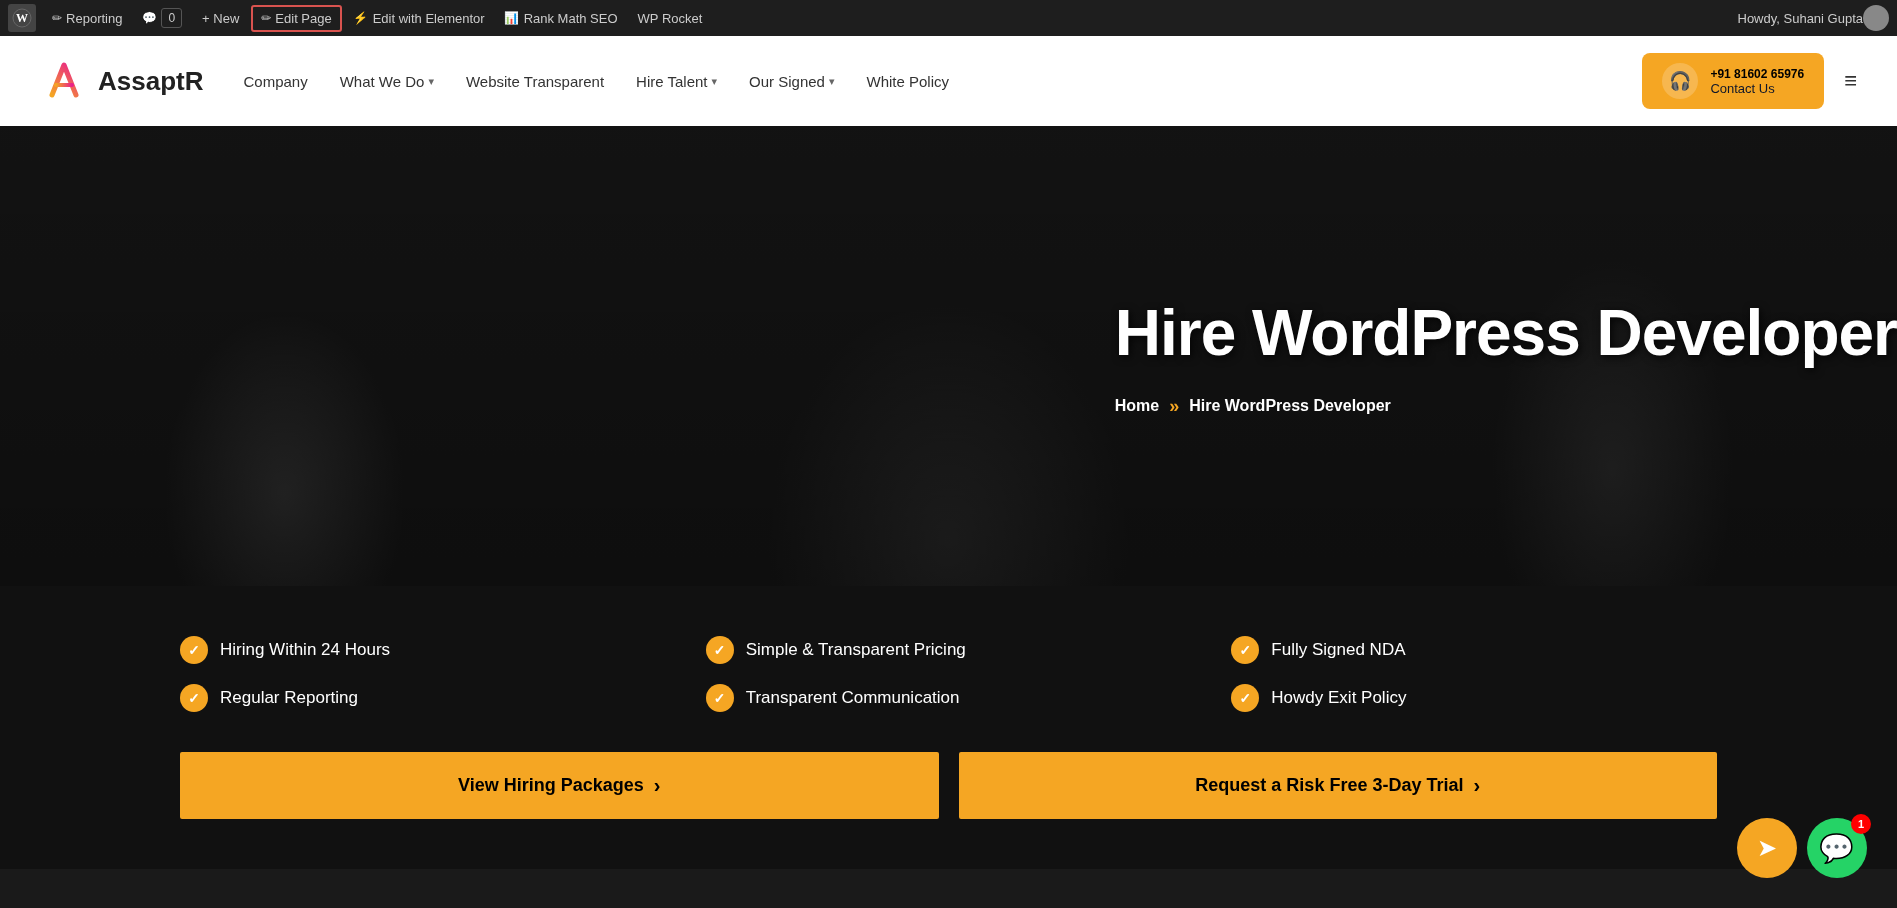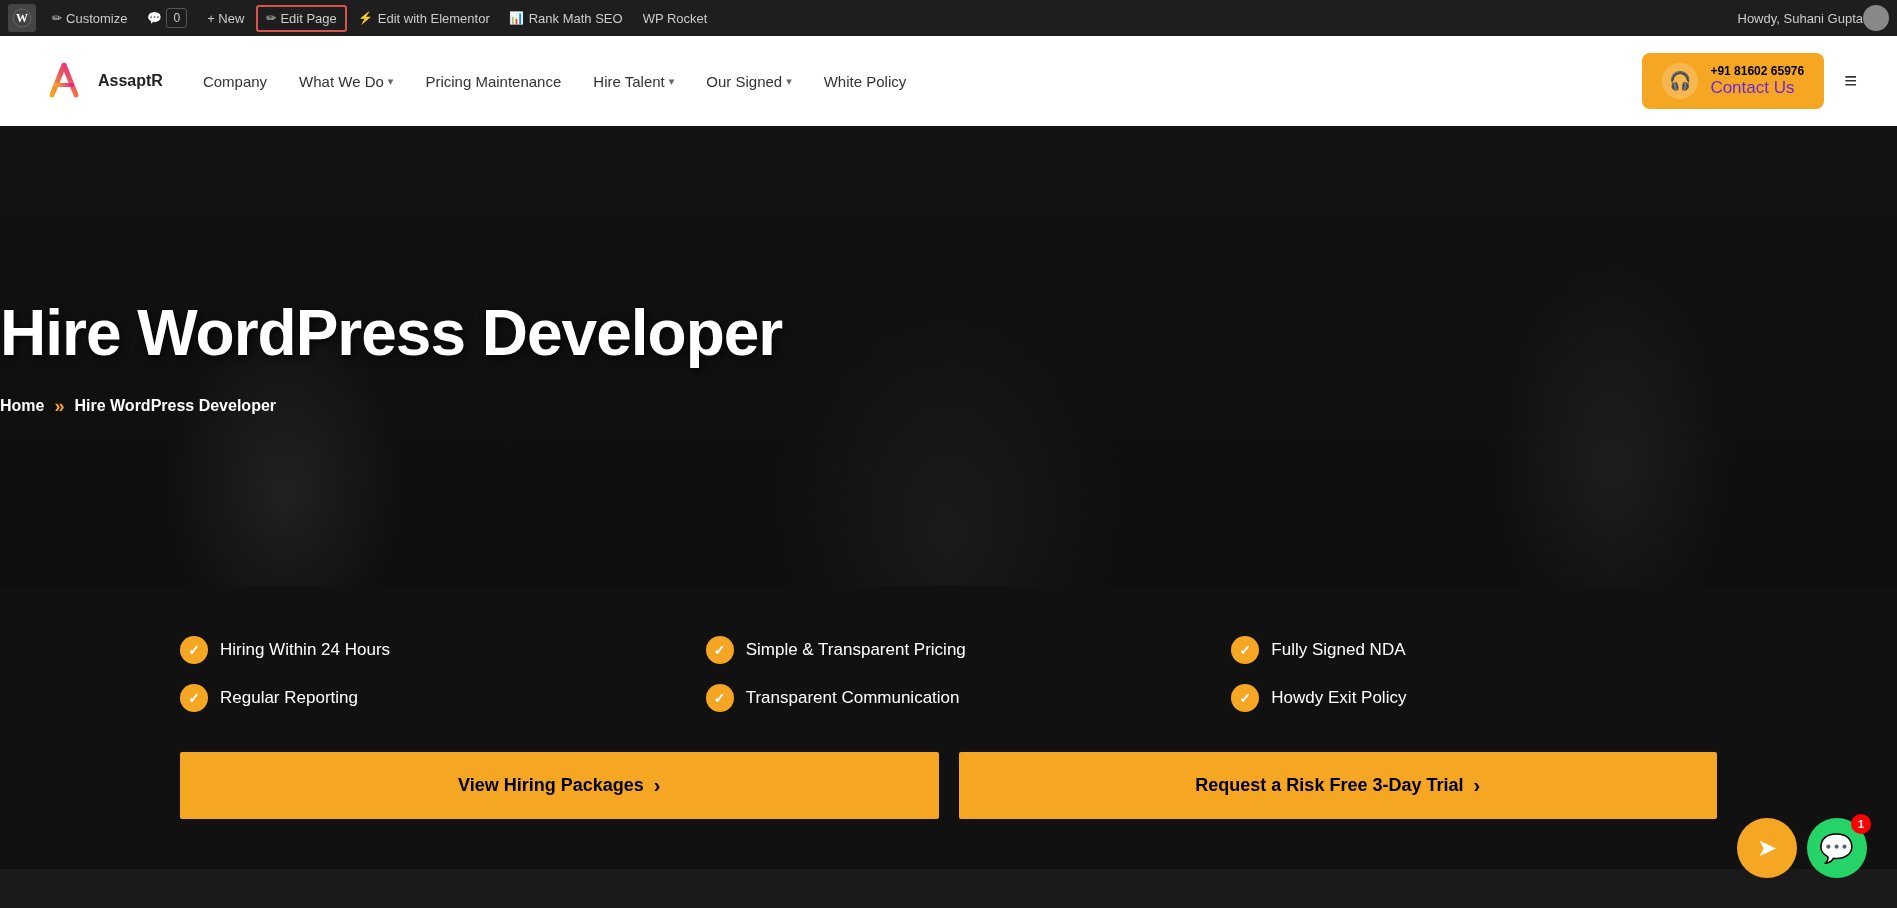--- a/index.html
+++ b/index.html
@@ -78,21 +78,21 @@
       display: flex;
       align-items: center;
       gap: 10px;
       margin-right: 40px;
       text-decoration: none;
     }
     .logo-icon {
       width: 48px; height: 48px;
     }
     .logo-text {
-      font-size: 16px;
+      font-size: 26px;
       font-weight: bold;
       color: #222;
     }
     .site-nav {
       display: flex;
       align-items: center;
       gap: 32px;
       flex: 1;
     }
     .nav-item {
@@ -119,37 +119,37 @@
     .contact-icon {
       width: 36px; height: 36px;
       background: rgba(255,255,255,0.2);
       border-radius: 50%;
       display: flex; align-items: center; justify-content: center;
       font-size: 18px;
       color: #fff;
     }
     .contact-info { display: flex; flex-direction: column; }
     .contact-phone { font-size: 12px; font-weight: bold; color: #000; }
-    .contact-label { font-size: 17px; color: #6d28d9; }
+    .contact-label { font-size: 13px; color: #0f172a; }
 
     .hamburger-icon {
       margin-left: 20px;
       font-size: 22px;
       color: #333;
       cursor: pointer;
     }
 
     
     .hero-section {
       position: relative;
       height: 460px;
       background: #0c4a6e;
       display: flex;
       flex-direction: column;
-      align-items: flex-start;
+      align-items: flex-end;
       justify-content: center;
       overflow: hidden;
     }
     .hero-bg {
       position: absolute;
       inset: 0;
       background: linear-gradient(rgba(0,0,0,0.6), rgba(0,0,0,0.7));
       z-index: 1;
     }
     .hero-bg-image {
@@ -300,21 +300,21 @@
 <div class="wp-admin-bar">
   <div class="wp-logo">
     <svg width="20" height="20" viewBox="0 0 20 20">
         <circle cx="10" cy="10" r="9" fill="#444" stroke="#666" stroke-width="1"></circle>
         <text x="10" y="14" text-anchor="middle" fill="#fff" font-size="12" font-family="Georgia,serif">W</text>
       </svg>
   </div>
 
   <div class="admin-bar-item">
     <span class="icon">✏</span>
-    <span>Customize</span>
+    <span>Reporting</span>
   </div>
 
   <div class="admin-bar-item">
     <span class="icon">💬</span>
     <span class="comment-badge">0</span>
   </div>
 
   <div class="admin-bar-item">
     <span>+ New</span>
   </div>
@@ -366,21 +366,21 @@
 
   <nav class="site-nav">
     <div class="nav-item">
       <span>Company</span>
     </div>
     <div class="nav-item">
       <span>What We Do</span>
       <span class="nav-chevron">▾</span>
     </div>
     <div class="nav-item">
-      <span>Pricing Maintenance</span>
+      <span>Website Transparent</span>
     </div>
     <div class="nav-item">
       <span>Hire Talent</span>
       <span class="nav-chevron">▾</span>
     </div>
     <div class="nav-item">
       <span>Our Signed</span>
       <span class="nav-chevron">▾</span>
     </div>
     <div class="nav-item">

